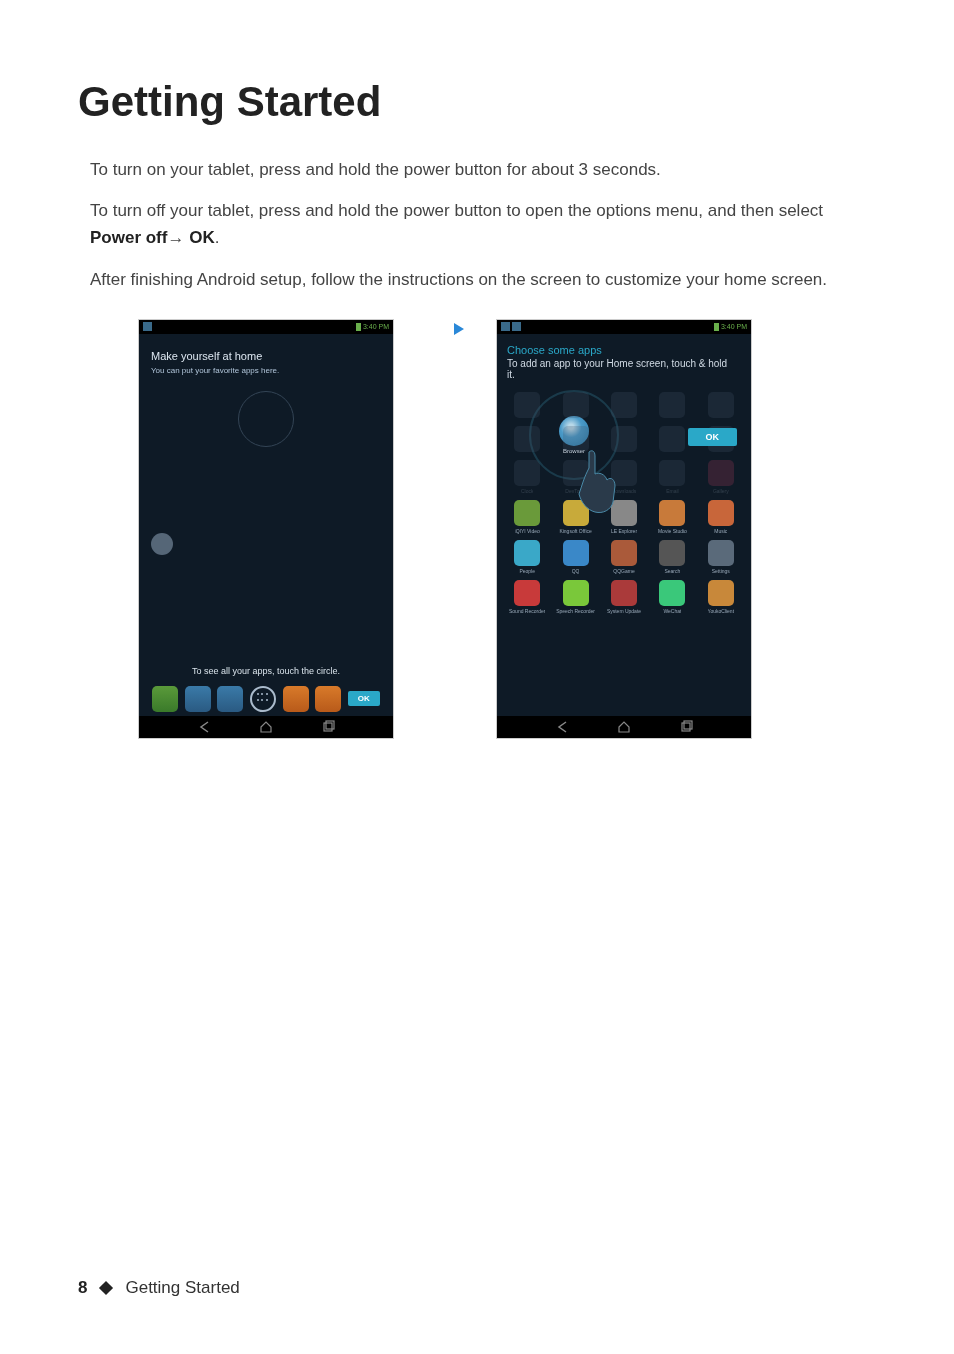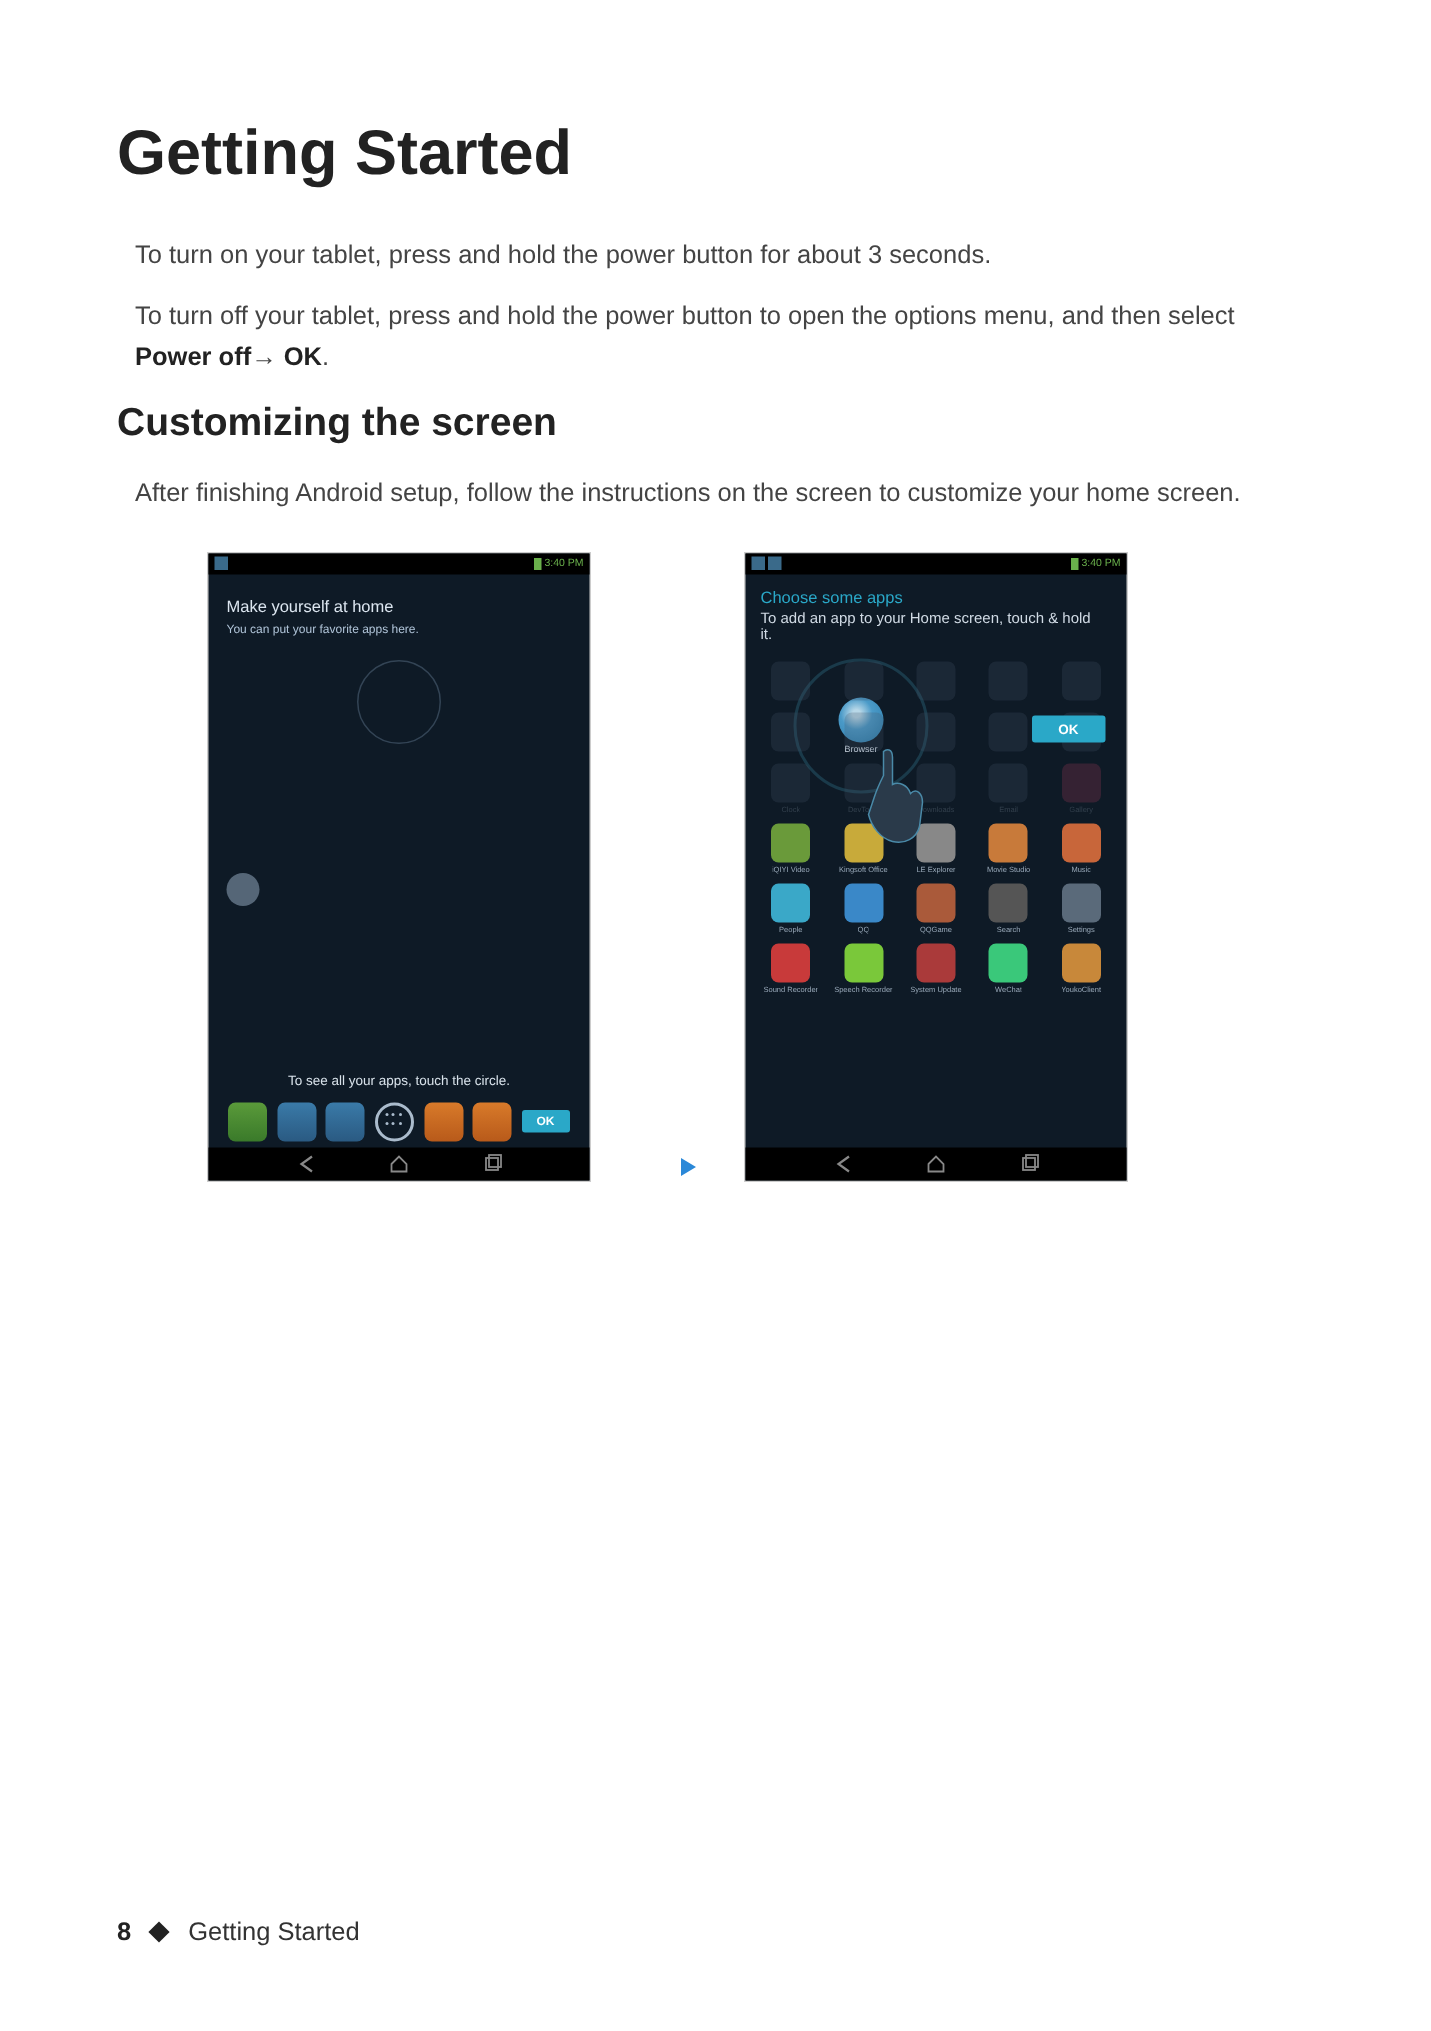--- a/index.html
+++ b/index.html
@@ -37,21 +37,21 @@
       color: #444444;
       margin-bottom: 14px;
       margin-left: 12px;
     }
     .bold {
       font-weight: 700;
       color: #222222;
     }
     .screenshots-row {
       display: flex;
-      align-items: flex-end;
+      align-items: flex-start;
       justify-content: flex-start;
       gap: 30px;
       margin-top: 26px;
       margin-left: 60px;
     }
     .device-shot {
       width: 256px;
       height: 420px;
       background: #0e1a26;
       position: relative;
@@ -307,21 +307,20 @@
 <div class="page-content">
   <h1>Getting Started</h1>
 
 
   <p class="body-text">To turn on your tablet, press and hold the power button for about 3 seconds.</p>
 
   <p class="body-text">
     <span>To turn off your tablet, press and hold the power button to open the options menu, and then select </span><span class="bold">Power off</span><span>→ </span><span class="bold">OK</span><span>.</span>
   </p>
 
-  <h2>Customizing the screen</h2>
 
   <p class="body-text">After finishing Android setup, follow the instructions on the screen to customize your home screen.</p>
 
   <div class="screenshots-row">
 
     <div class="device-shot">
       <div class="status-bar">
         <div class="status-left-icon"></div>
         <div class="status-right">
           <div class="battery-icon"></div>

